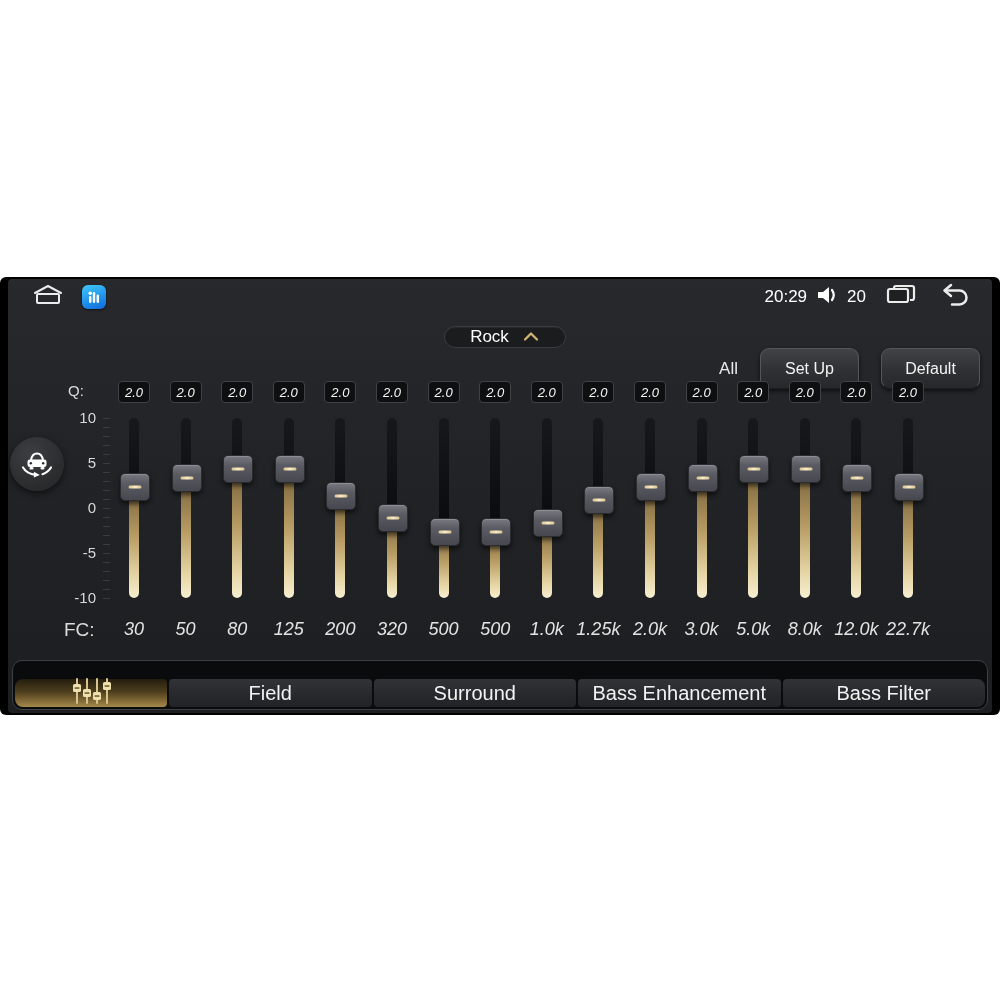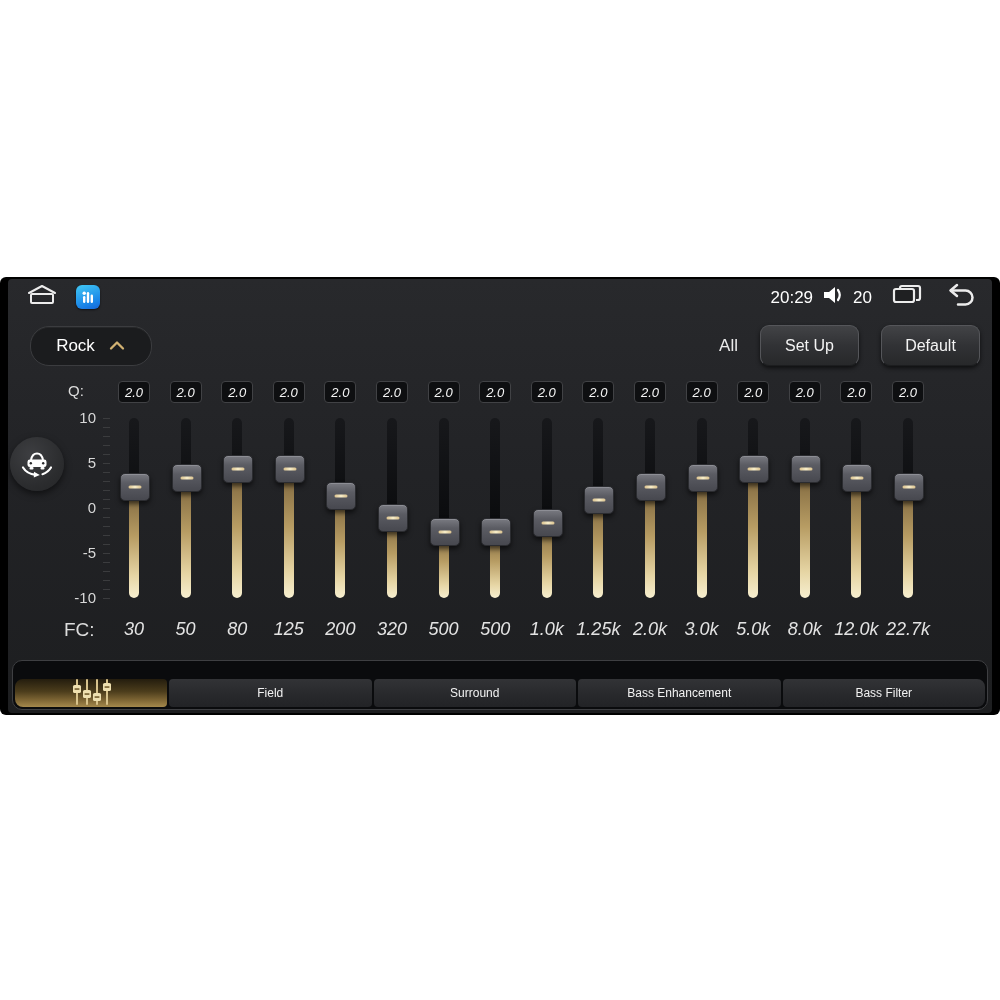--- a/index.html
+++ b/index.html
@@ -3,29 +3,29 @@
 <meta charset="utf-8">
 <style>
   html,body{margin:0;padding:0;background:#ffffff;}
   .canvas{position:relative;width:1000px;height:1000px;background:#ffffff;overflow:hidden;
           font-family:"Liberation Sans",sans-serif;-webkit-font-smoothing:antialiased;}
   .device{position:absolute;top:277px;left:0;width:1000px;height:438px;background:#000;border-radius:6px;}
   .screen{position:absolute;top:2px;left:8px;width:984px;height:434px;border-radius:4px;overflow:hidden;
           background:linear-gradient(180deg,#28292c 0%,#222326 45%,#1d1e20 100%);}
 
   
-  .status-bar{position:absolute;top:4px;left:0;right:0;height:28px;display:flex;align-items:flex-start;padding:0 16px;}
+  .status-bar{position:absolute;top:4px;left:0;right:0;height:28px;display:flex;align-items:center;padding:0 22px;}
   .status-left{display:flex;align-items:center;gap:16px;}
   .status-right{margin-left:auto;display:flex;align-items:center;gap:9px;color:#fff;font-size:17px;}
   .app-icon{width:24px;height:24px;border-radius:6px;background:linear-gradient(160deg,#41c8f4 0%,#1a86e8 70%,#1565d8 100%);
             display:flex;align-items:center;justify-content:center;box-shadow:0 1px 2px rgba(0,0,0,.6);}
   .sb-gap-l{margin-left:10px;}
 
   
-  .toolbar{position:absolute;top:47px;left:22px;right:12px;height:40px;display:flex;align-items:flex-end;}
+  .toolbar{position:absolute;top:47px;left:22px;right:12px;height:40px;display:flex;align-items:center;flex-direction:column;}
   .preset-pill{width:120px;height:38px;border-radius:19px;background:#1b1c1e;border:1px solid #3b3c3f;
                display:flex;align-items:center;justify-content:center;gap:13px;color:#fff;font-size:17px;cursor:pointer;
                box-shadow:inset 0 1px 0 rgba(255,255,255,.05);}
   .toolbar-right{margin-left:auto;display:flex;align-items:center;gap:22px;}
   .all-label{color:#eaeaea;font-size:17px;}
   .btn{width:97px;height:39px;border-radius:9px;display:flex;align-items:center;justify-content:center;
        background:linear-gradient(180deg,#424346 0%,#313235 50%,#27282a 100%);
        border:1px solid #55565a;border-bottom-color:#1c1d1f;color:#f3f3f3;font-size:16px;
        box-shadow:0 2px 4px rgba(0,0,0,.65);cursor:pointer;}
 
@@ -55,21 +55,21 @@
           background:linear-gradient(180deg,#797a81 0%,#5b5c63 35%,#47484f 100%);
           border:1px solid #2b2c30;box-shadow:0 3px 5px rgba(0,0,0,.6),inset 0 1px 0 #8d8e95;}
   .handle::after{content:'';position:absolute;left:50%;top:50%;transform:translate(-50%,-50%);
           width:13px;height:3px;border-radius:1.5px;
           background:linear-gradient(90deg,#d9c08c 0%,#f8eeca 50%,#d9c08c 100%);}
   .fc-value{position:absolute;top:240px;width:100%;text-align:center;color:#e3e3e3;font-size:18px;}
 
   
   .tabbar{position:absolute;left:4px;right:4px;top:381px;height:50px;background:#0a0b0d;
           border:1px solid #3e3f42;border-radius:10px;display:flex;gap:2px;padding:2px;box-sizing:border-box;}
-  .tab{flex:1;display:flex;align-items:center;justify-content:center;color:#f2f2f2;font-size:12px;
+  .tab{flex:1;display:flex;align-items:center;justify-content:center;color:#f2f2f2;font-size:20px;
        background:linear-gradient(180deg,#323336 0%,#28292c 55%,#222326 100%);border-radius:4px;cursor:pointer;margin-top:16px;}
   .tab.first{flex:0 0 152px;border-radius:8px 4px 4px 8px;
        background:linear-gradient(180deg,#241d0e 0%,#4c3d1c 45%,#7d6534 75%,#a5894c 100%);}
   .tab.last{border-radius:4px 8px 8px 4px;}
 </style>
 </head>
 <body>
 
 <div class="canvas">
   <div class="device">

